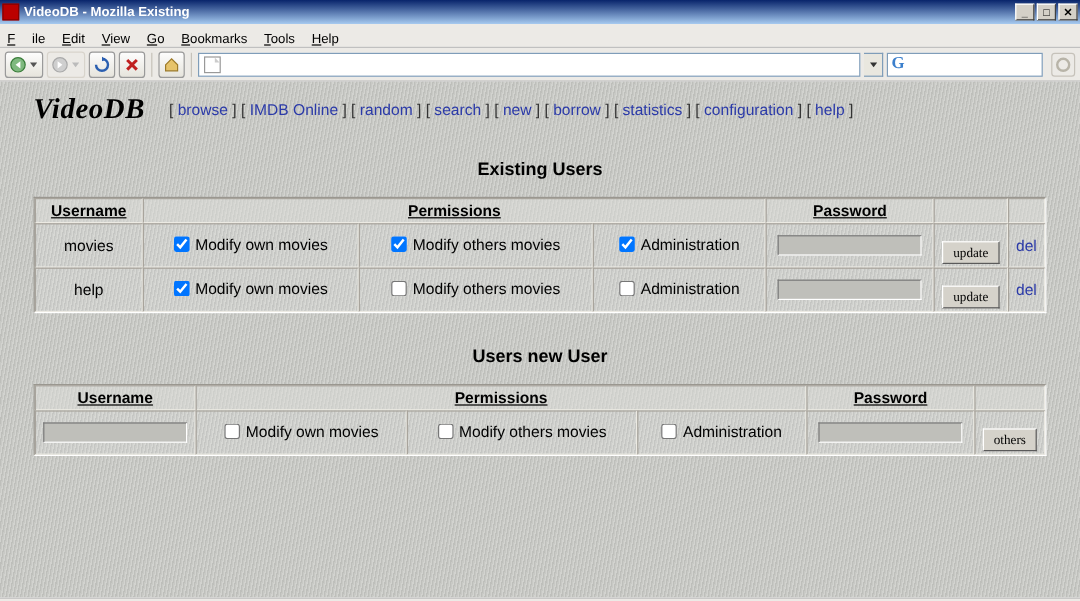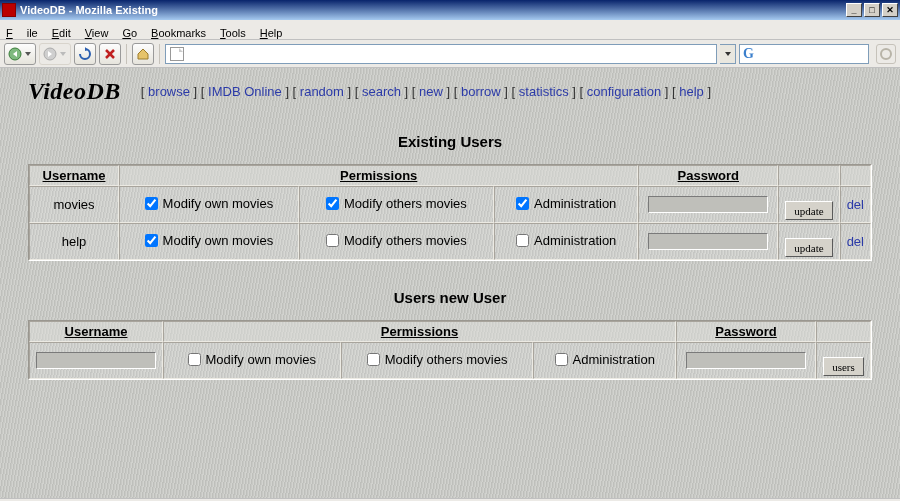--- a/index.html
+++ b/index.html
@@ -217,20 +217,20 @@
             </label></td>
       <td><label class="perm">
               <input type="checkbox" id="nu-others" style=""> 
               <span>Modify others movies</span>
             </label></td>
       <td><label class="perm">
               <input type="checkbox" id="nu-admin" style=""> 
               <span>Administration</span>
             </label></td>
       <td><input class="pwd" style=""></td>
-      <td><button class="btn3d">users</button></td>
+      <td><button class="btn3d">others</button></td>
     </tr>
   </tbody>
     </table>
 
 </div>
 
 <div class="statusbar"></div>
 
 </body></html>

